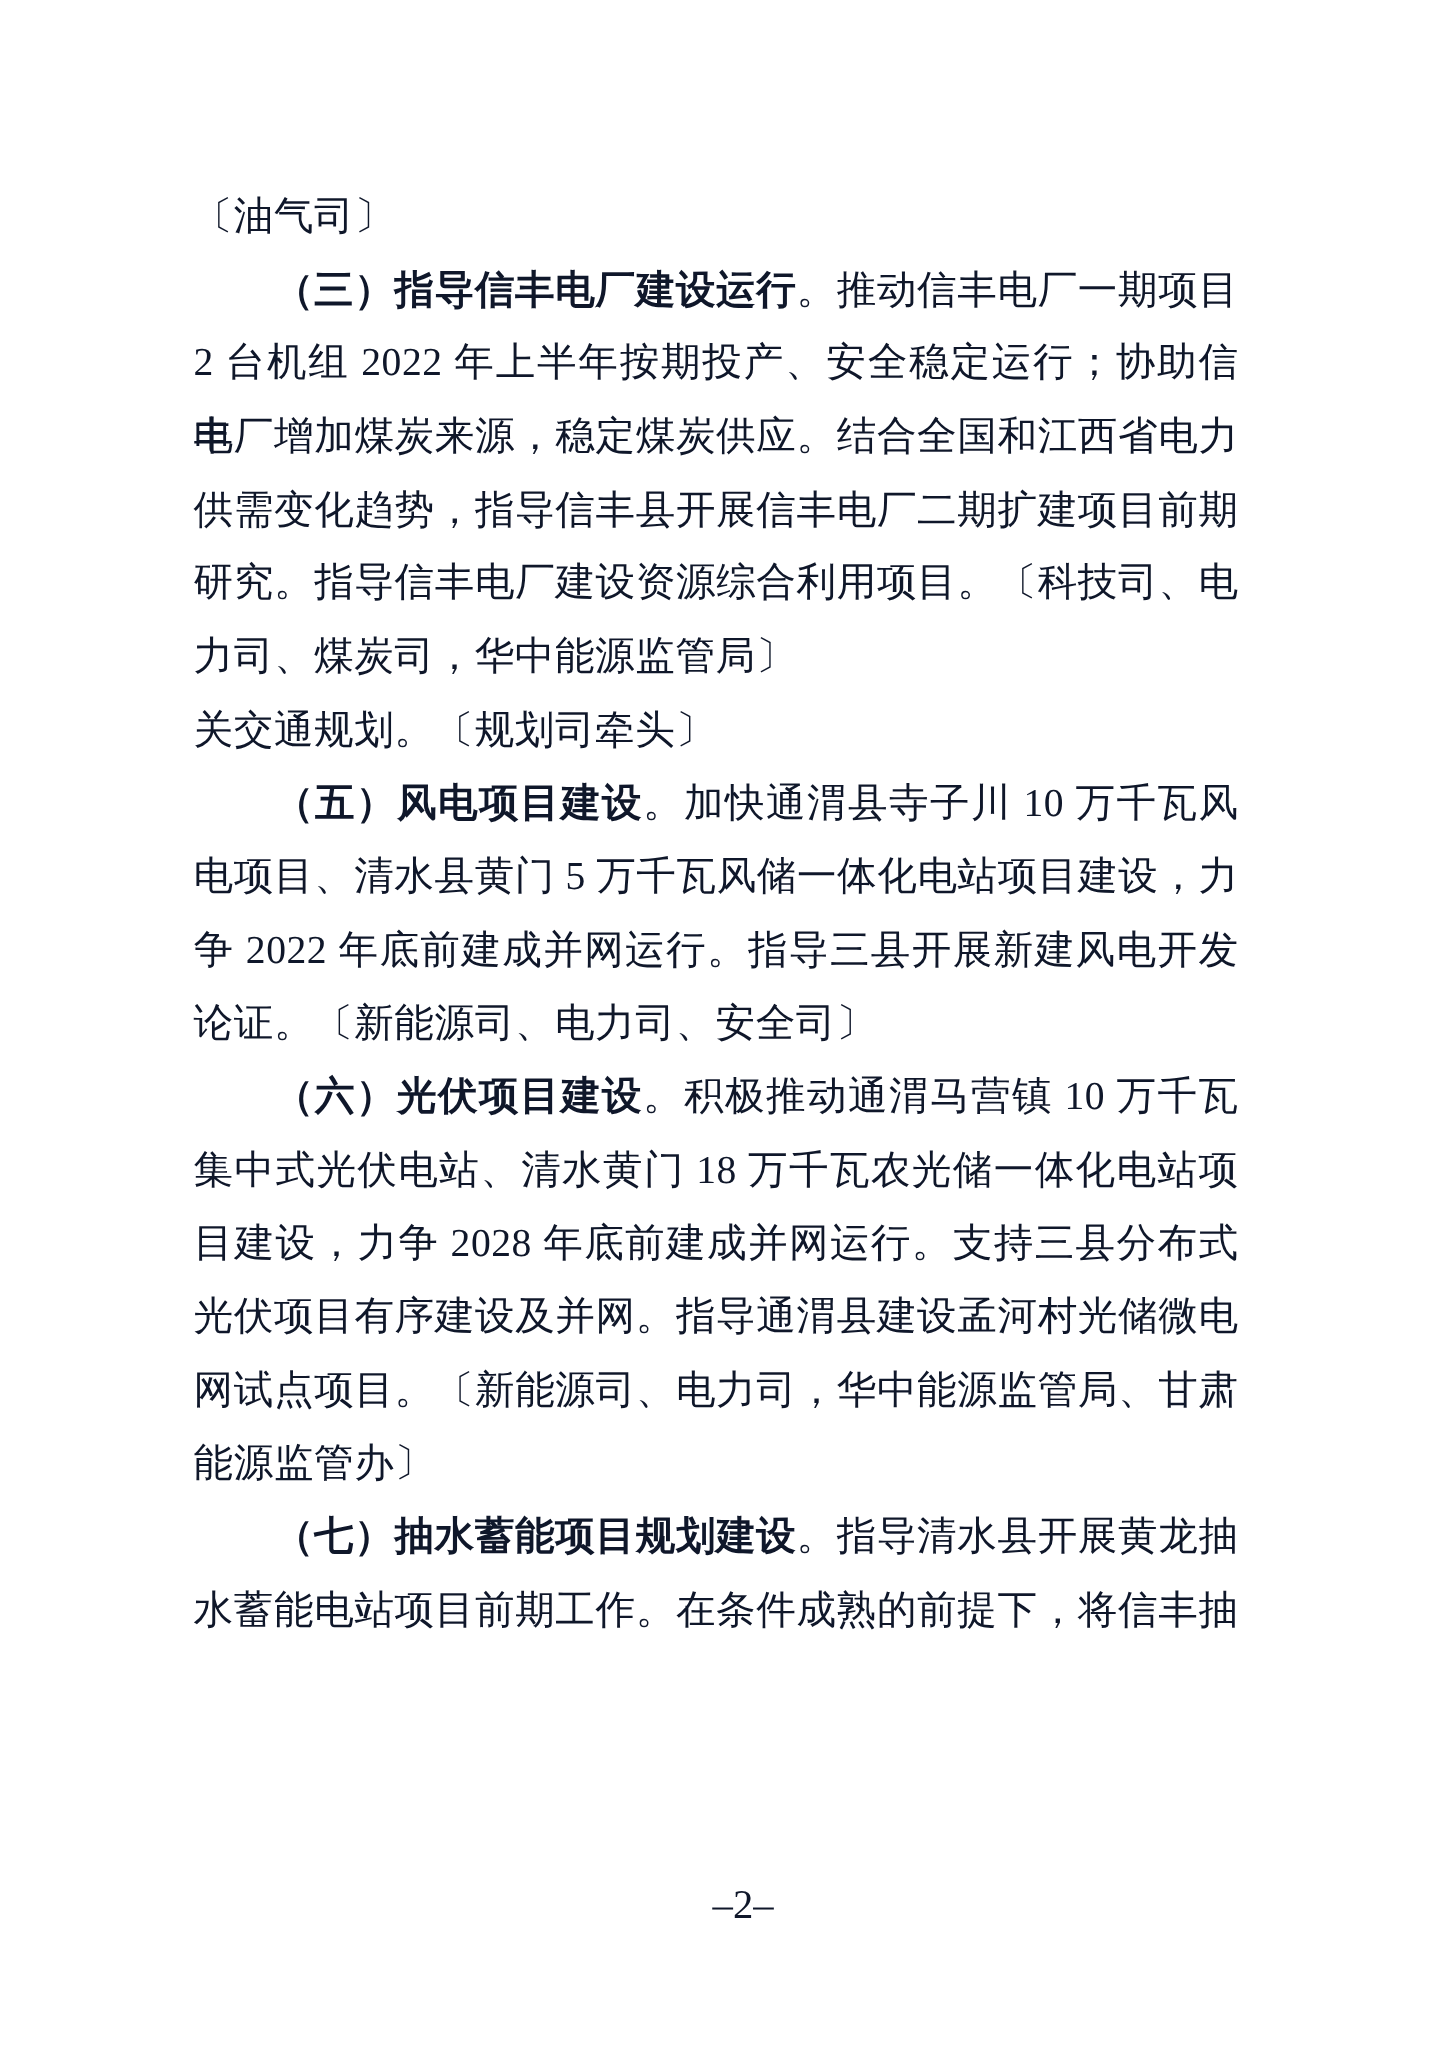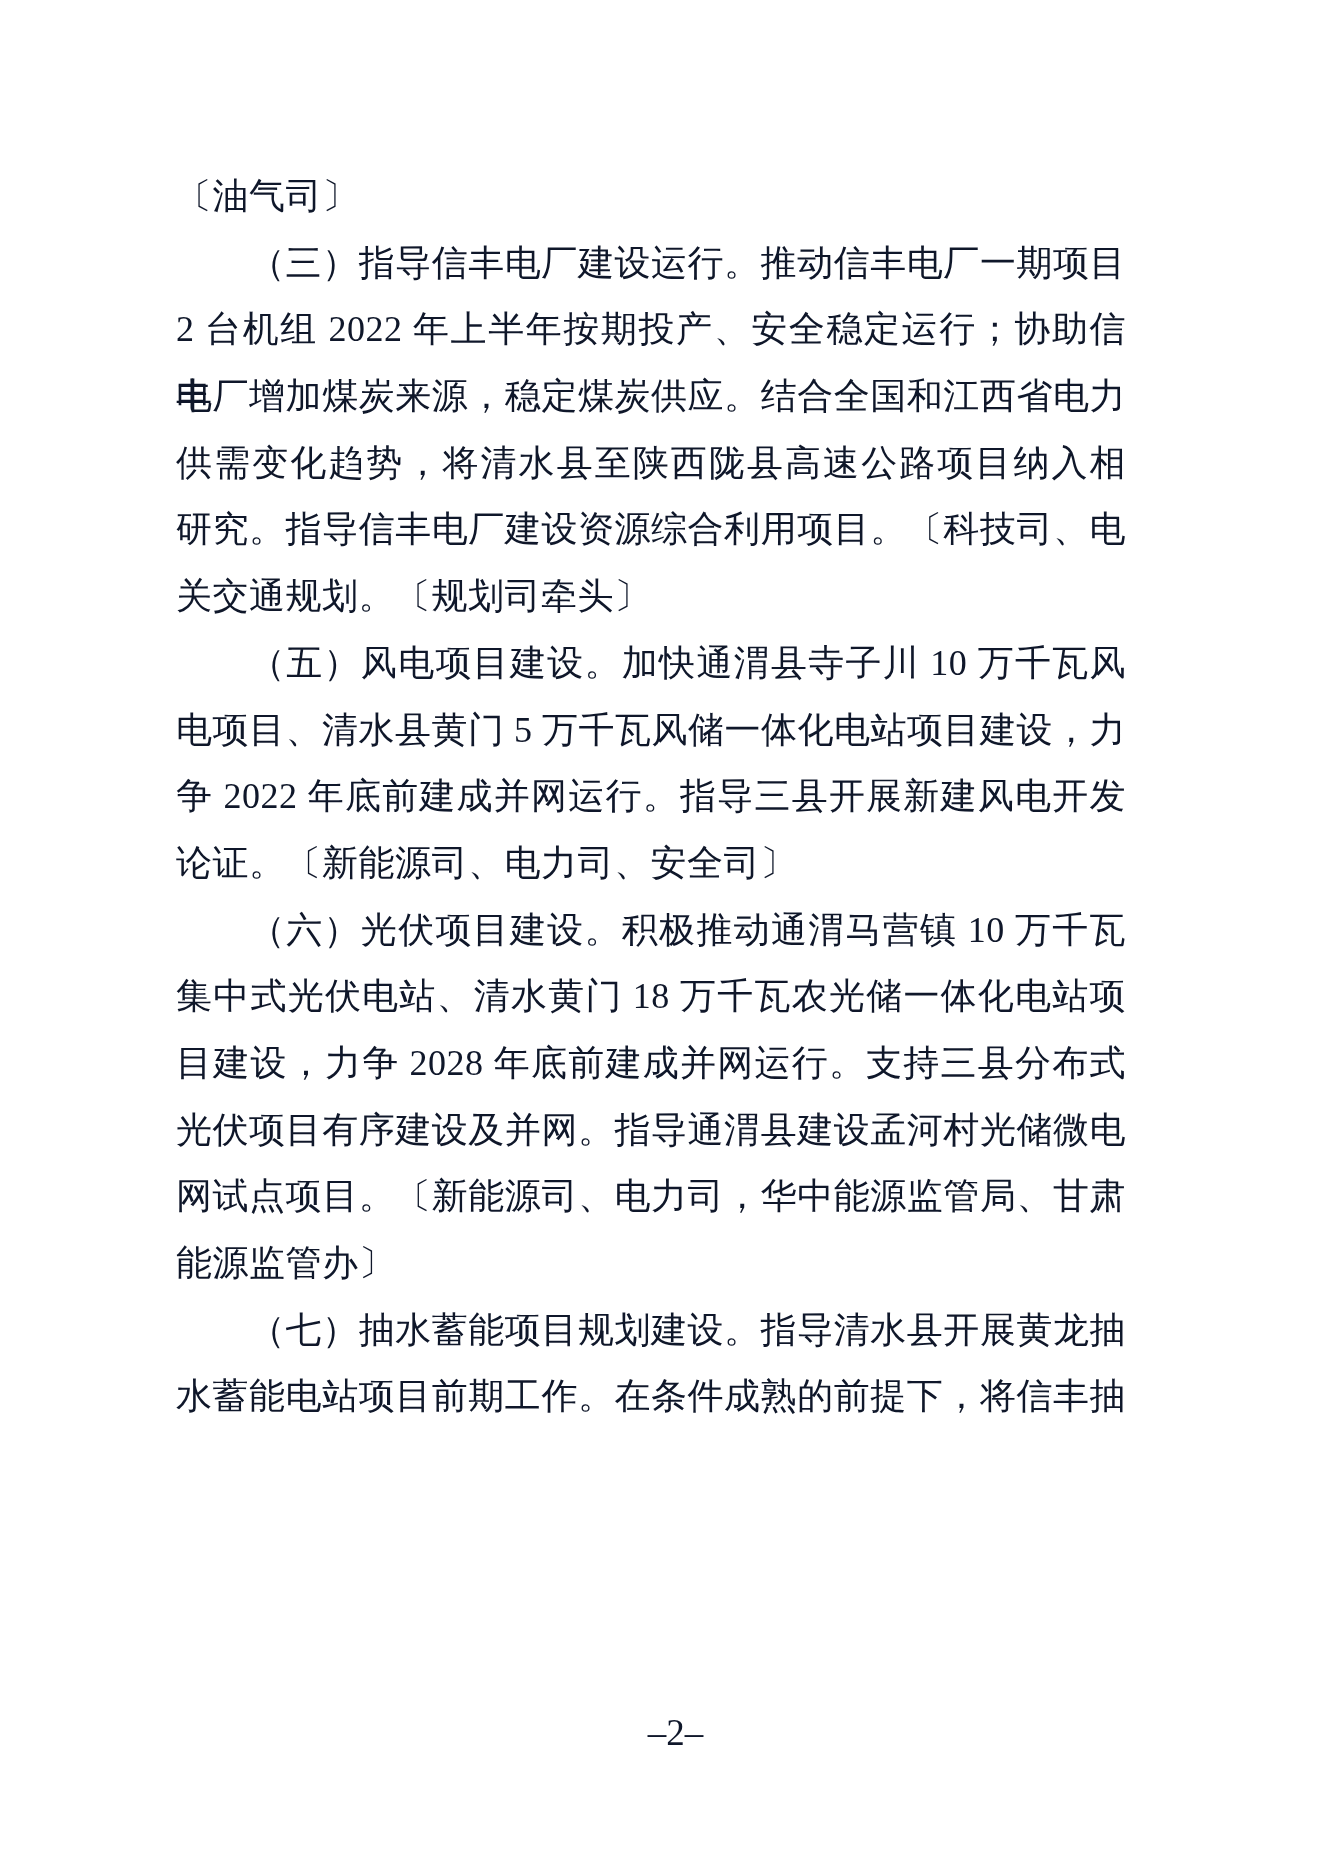--- a/index.html
+++ b/index.html
@@ -37,21 +37,21 @@
   .line.indent {
     text-indent: 73px;
   }
   .line.heading {
     font-family: "Liberation Sans", "DejaVu Sans", sans-serif;
     font-weight: bold;
     font-size: 37px;
     letter-spacing: 0px;
   }
   .seg.bold {
-    font-weight: normal;
+    font-weight: bold;
     margin-top: 20px;
   }
   .page-number {
     position: absolute;
     left: 0;
     top: 1708px;
     width: 100%;
     height: 50px;
     line-height: 50px;
     text-align: center;
@@ -60,22 +60,23 @@
 </style>
 </head>
 <body>
 
 <div class="page" style="background: rgb(255, 255, 255); color: #0f172a; padding-left: 28px;">
   <div class="text-block">
       <div class="line"><span class="seg">〔油气司〕</span></div>
       <div class="line indent justify"><span class="seg bold">（三）指导信丰电厂建设运行</span><span class="seg">。推动信丰电厂一期项目</span></div>
       <div class="line justify"><span class="seg">2 台机组 2022 年上半年按期投产、安全稳定运行；协助信丰</span></div>
       <div class="line justify"><span class="seg">电厂增加煤炭来源，稳定煤炭供应。结合全国和江西省电力</span></div>
-      <div class="line justify"><span class="seg">供需变化趋势，将清水县至陕西陇县高速公路项目纳入相</span></div>
+      <div class="line justify"><span class="seg">供需变化趋势，指导信丰县开展信丰电厂二期扩建项目前期</span></div>
       <div class="line justify"><span class="seg">研究。指导信丰电厂建设资源综合利用项目。〔科技司、电</span></div>
+      <div class="line"><span class="seg">力司、煤炭司，华中能源监管局〕</span></div>
       <div class="line"><span class="seg">关交通规划。〔规划司牵头〕</span></div>
       <div class="line indent justify"><span class="seg bold">（五）风电项目建设</span><span class="seg">。加快通渭县寺子川 10 万千瓦风</span></div>
       <div class="line justify"><span class="seg">电项目、清水县黄门 5 万千瓦风储一体化电站项目建设，力</span></div>
       <div class="line justify"><span class="seg">争 2022 年底前建成并网运行。指导三县开展新建风电开发</span></div>
       <div class="line"><span class="seg">论证。〔新能源司、电力司、安全司〕</span></div>
       <div class="line indent justify"><span class="seg bold">（六）光伏项目建设</span><span class="seg">。积极推动通渭马营镇 10 万千瓦</span></div>
       <div class="line justify"><span class="seg">集中式光伏电站、清水黄门 18 万千瓦农光储一体化电站项</span></div>
       <div class="line justify"><span class="seg">目建设，力争 2028 年底前建成并网运行。支持三县分布式</span></div>
       <div class="line justify"><span class="seg">光伏项目有序建设及并网。指导通渭县建设孟河村光储微电</span></div>
       <div class="line justify"><span class="seg">网试点项目。〔新能源司、电力司，华中能源监管局、甘肃</span></div>

